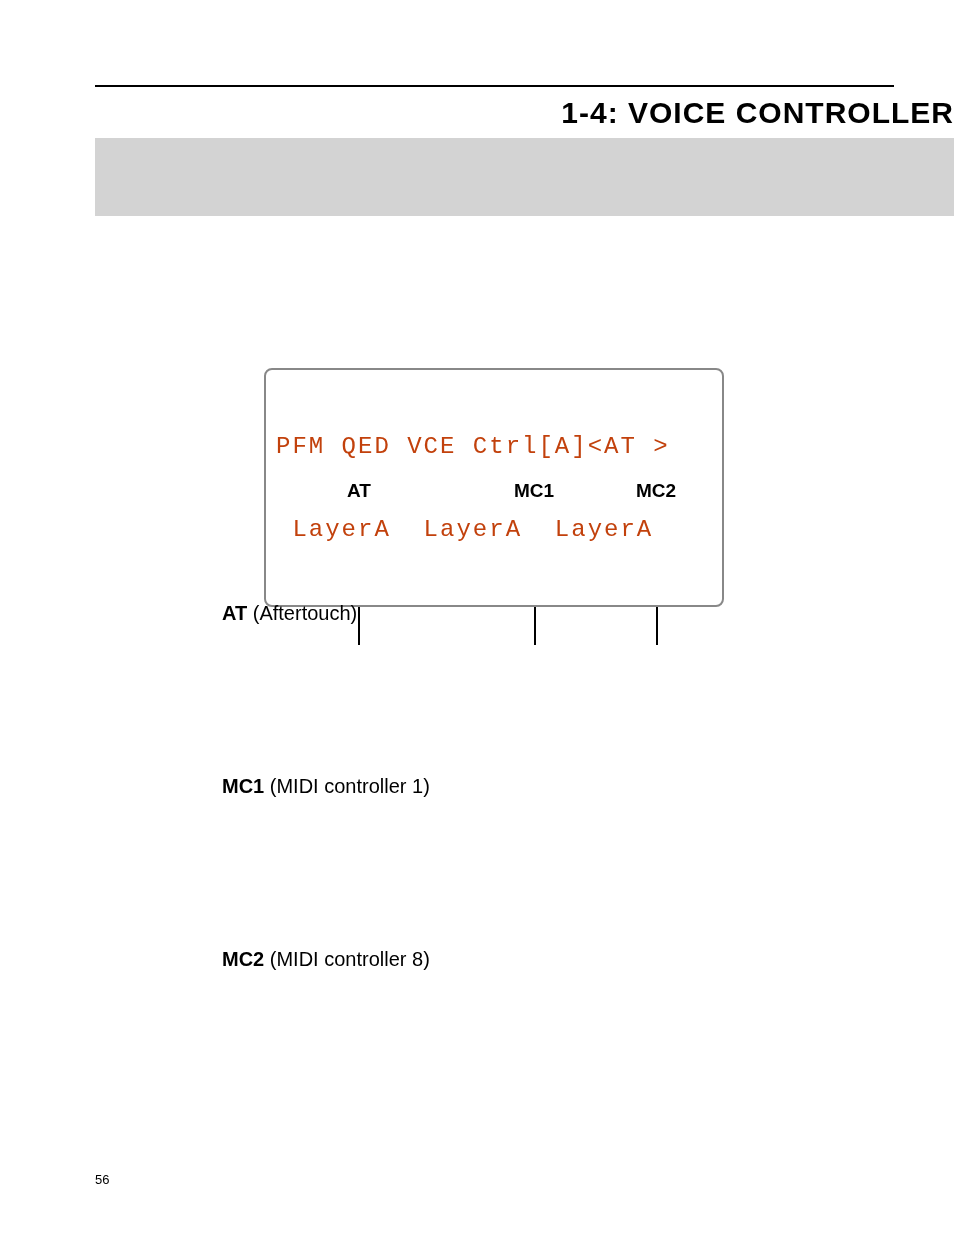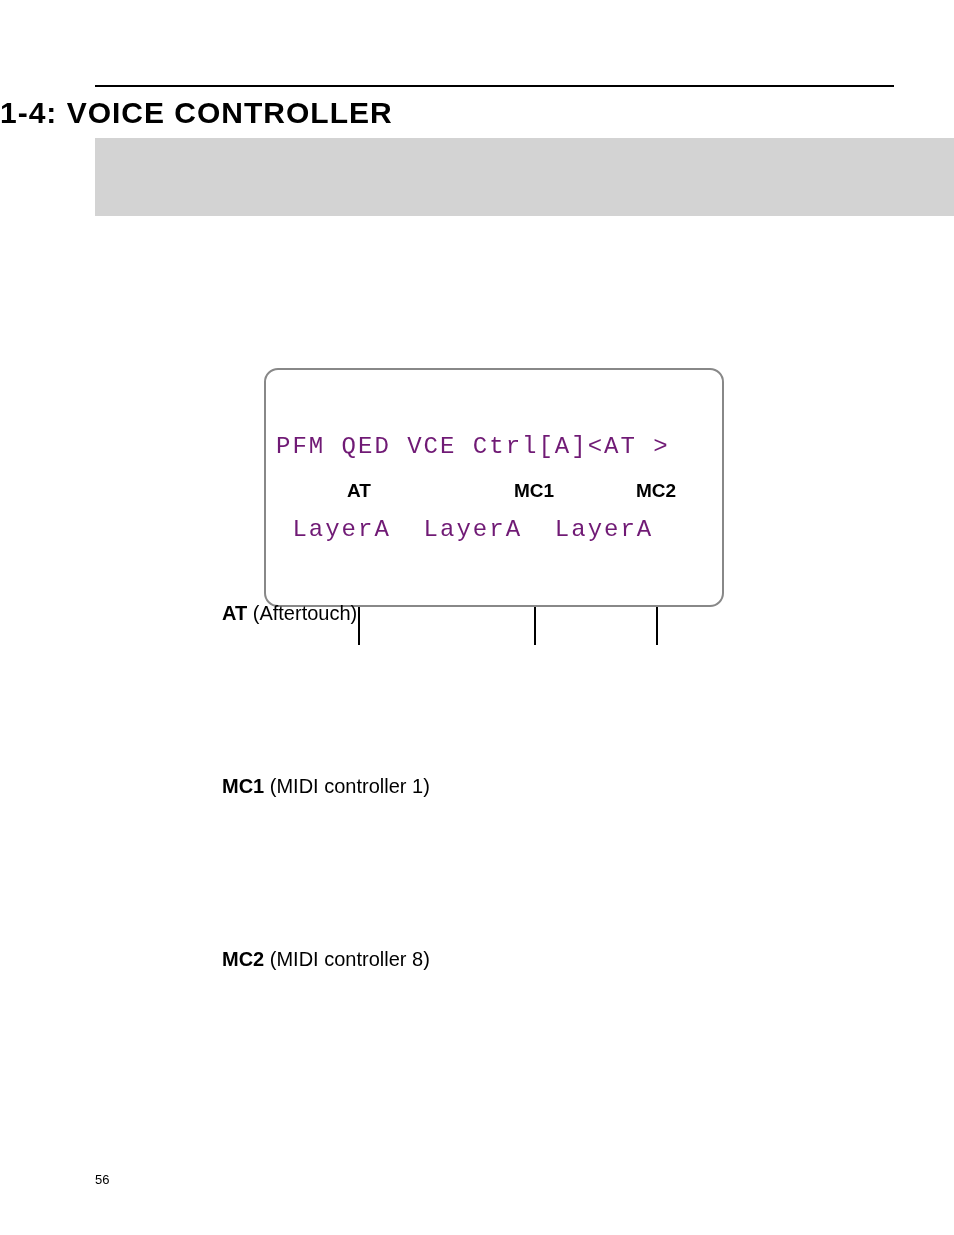--- a/index.html
+++ b/index.html
@@ -20,46 +20,46 @@
       left: 95px;
       right: 60px;
       height: 2px;
       background: #000;
     }
     .page-title {
       position: absolute;
       top: 96px;
       left: 0;
       right: 0;
-      text-align: left;
+      text-align: right;
       font-size: 30px;
       font-weight: 900;
       letter-spacing: 1px;
     }
     .grey-bar {
       position: absolute;
       top: 138px;
       left: 95px;
       right: 0;
       height: 78px;
       background: #d3d3d3;
     }
     .lcd-container {
       position: absolute;
       top: 368px;
       left: 264px;
       width: 460px;
     }
     .lcd {
       border: 2px solid #888;
-      border-radius: 14px;
+      border-radius: 8px;
       padding: 8px 10px 6px 10px;
       font-family: "Courier New", monospace;
       font-size: 24px;
-      color: #701a75;
+      color: #c2410c;
       letter-spacing: 2px;
       line-height: 1.15;
       white-space: pre;
     }
     .lcd-line1 {
       display: block;
     }
     .lcd-line2 {
       display: block;
     }

